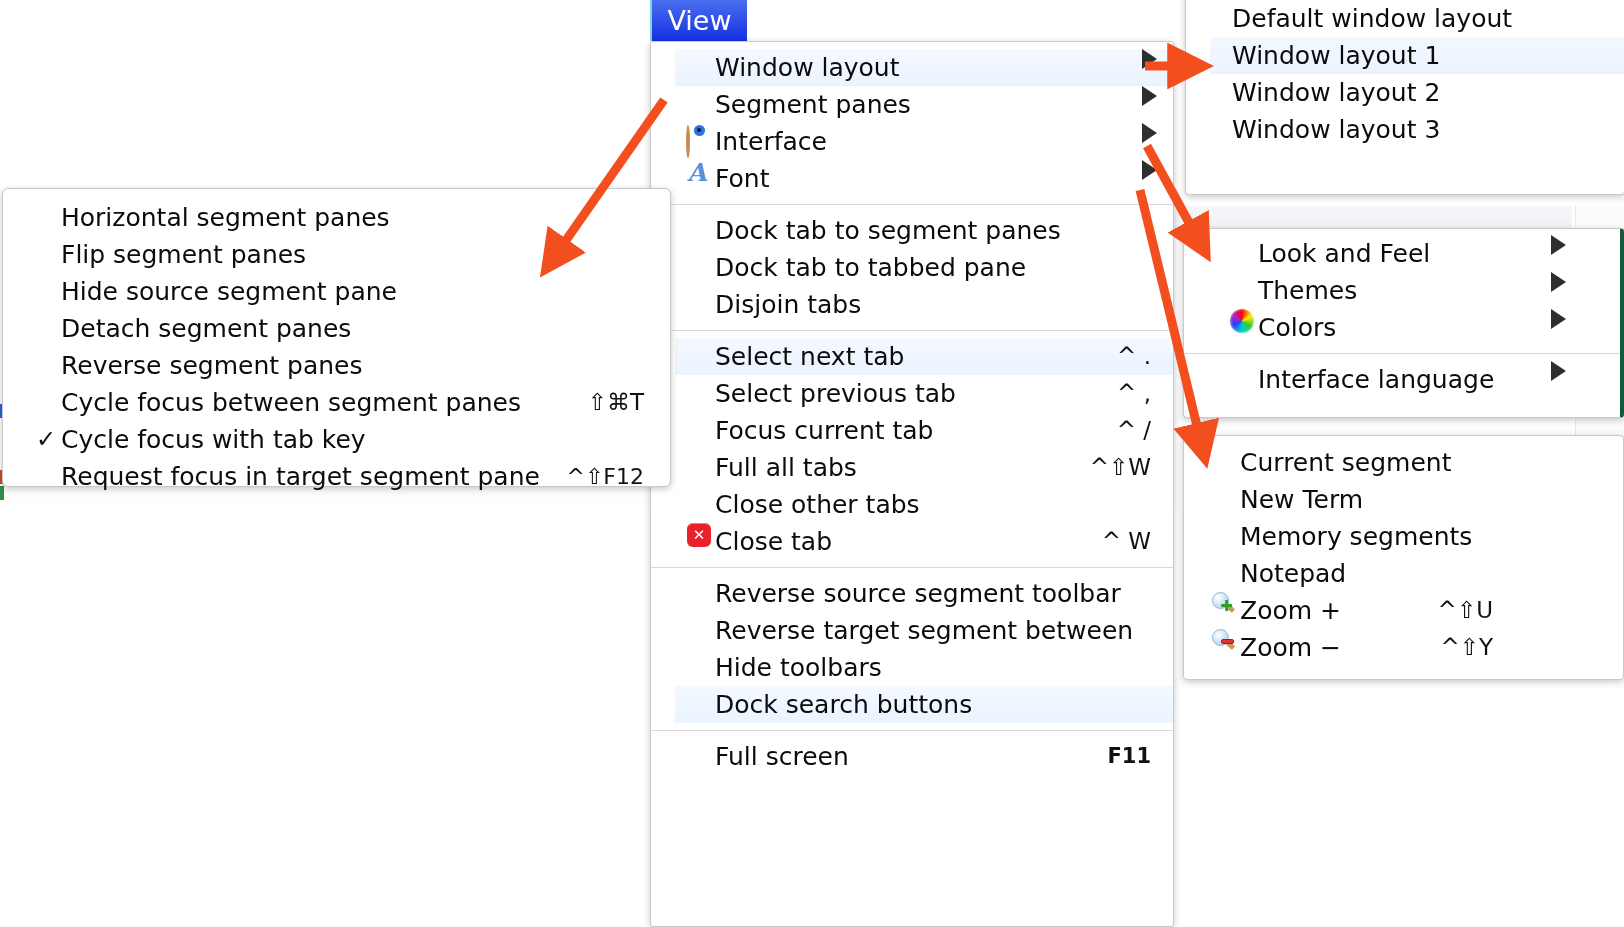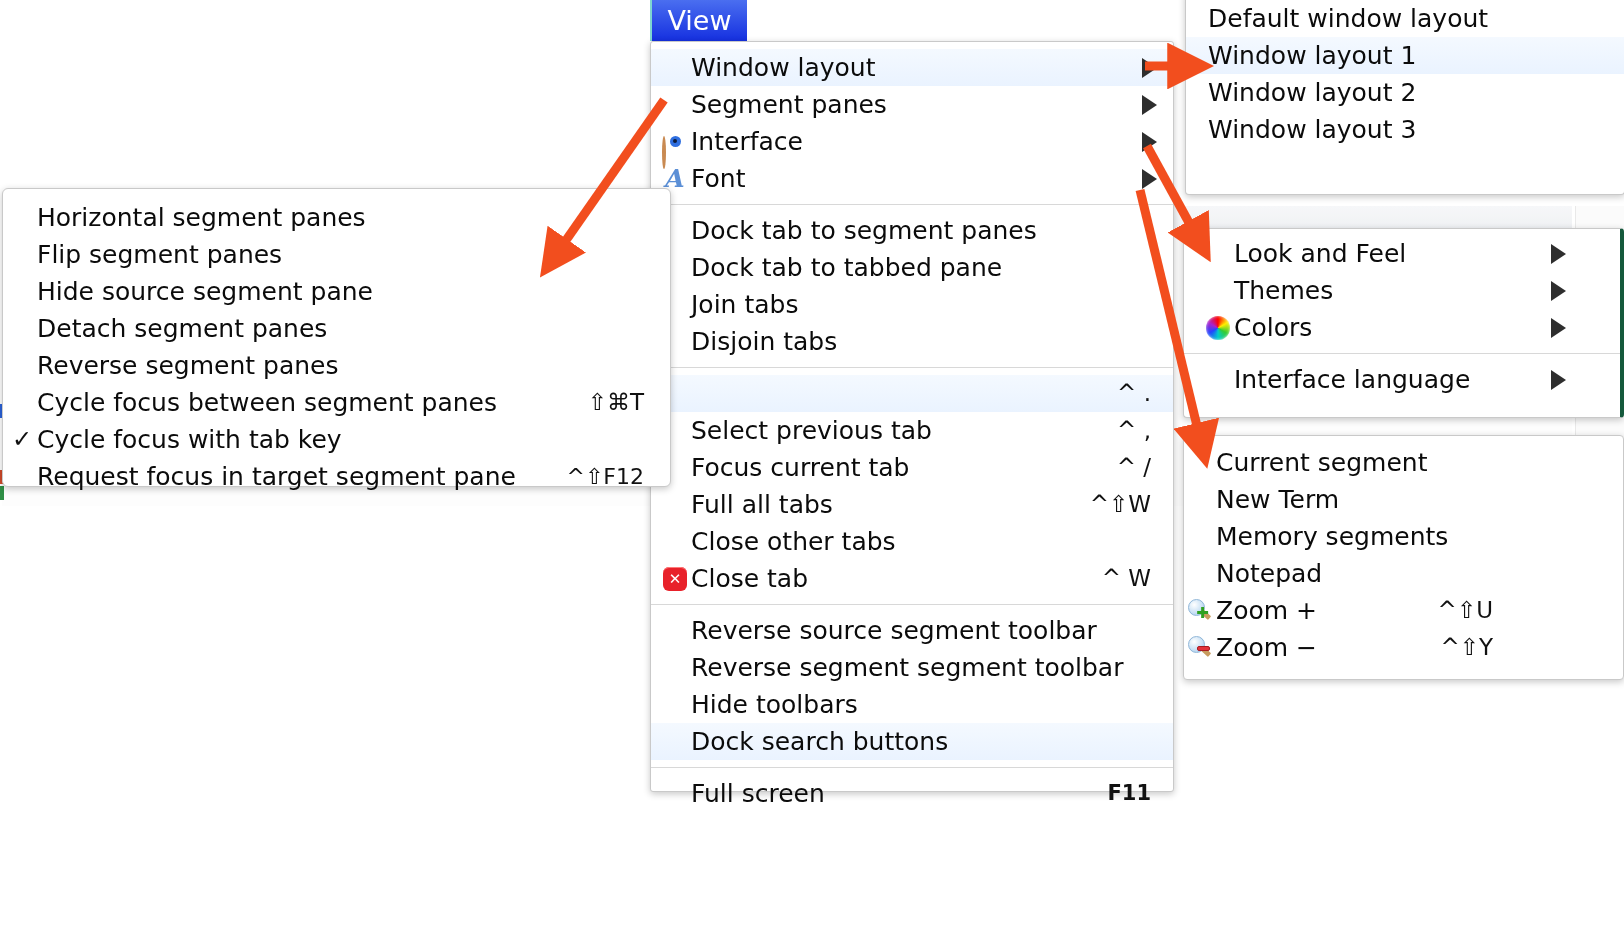--- a/index.html
+++ b/index.html
@@ -34,22 +34,22 @@
   .menu{
     position:absolute;background:#ffffff;
     border:1px solid #c9c9c9;
     border-radius:3px;
     box-shadow:0 2px 7px rgba(0,0,0,.22);
     font-size:25px;color:#0b0b0b;
     box-sizing:border-box;
   }
   .menu .sep{height:1px;background:#d8d8d8;margin:7px 0;}
   .item{
-    position:relative;display:flex;align-items:center;
-    height:37px;line-height:37px;white-space:nowrap;
+    position:relative;display:flex;align-items:flex-start;
+    height:37px;line-height:37px;white-space:nowrap;margin-left:24px;
   }
   .item .ck{width:30px;text-align:center;font-size:24px;color:#111;}
   .item .ic{width:32px;display:flex;align-items:center;justify-content:center;}
   .item .lbl{flex:0 0 auto;}
   .item .acc{
     position:absolute;right:22px;font-size:23px;color:#111;
     letter-spacing:0px;
   }
   .item .arw{
     position:absolute;right:16px;width:0;height:0;
@@ -61,21 +61,21 @@
   
   #view-btn{
     position:absolute;left:650px;top:0px;width:95px;height:41px;
     background:linear-gradient(#4a6ef0,#1530e0);
     color:#ffffff;font-size:27px;line-height:41px;text-align:center;
     border-left:2px solid #7fd6d0;
   }
 
   
   #view-menu{
-    left:650px;top:41px;width:524px;height:751px;padding:7px 0 0 0;
+    left:650px;top:41px;width:524px;height:886px;padding:7px 0 0 0;
   }
   #view-menu .item{padding-left:8px;}
   #view-menu .item .lbl{margin-left:0;}
 
   
   #segment-menu{
     left:2px;top:188px;width:669px;height:299px;padding:10px 0 0 0;
     border-radius:6px;
   }
   #segment-menu .item{padding-left:4px;height:37px;line-height:37px;}
@@ -207,31 +207,28 @@
   <div class="item">
     <span class="ic"></span>
     <span class="lbl">Dock tab to segment panes</span>
   </div>
   <div class="item">
     <span class="ic"></span>
     <span class="lbl">Dock tab to tabbed pane</span>
   </div>
   <div class="item">
     <span class="ic"></span>
-    <span class="lbl">Join tabs</span>
-  </div>
-  <div class="item">
-    <span class="ic"></span>
     <span class="lbl">Disjoin tabs</span>
   </div>
 
   <div class="sep"></div>
 
   <div class="item hl">
     <span class="ic"></span>
+    <span class="lbl">Select next tab</span>
     <span class="acc">^ .</span>
   </div>
   <div class="item">
     <span class="ic"></span>
     <span class="lbl">Select previous tab</span>
     <span class="acc">^ ,</span>
   </div>
   <div class="item">
     <span class="ic"></span>
     <span class="lbl">Focus current tab</span>
@@ -255,21 +252,21 @@
   </div>
 
   <div class="sep"></div>
 
   <div class="item">
     <span class="ic"></span>
     <span class="lbl">Reverse source segment toolbar</span>
   </div>
   <div class="item">
     <span class="ic"></span>
-    <span class="lbl">Reverse segment segment toolbar</span>
+    <span class="lbl">Reverse target segment between</span>
   </div>
   <div class="item">
     <span class="ic"></span>
     <span class="lbl">Hide toolbars</span>
   </div>
   <div class="item hl">
     <span class="ic"></span>
     <span class="lbl">Dock search buttons</span>
   </div>
 

